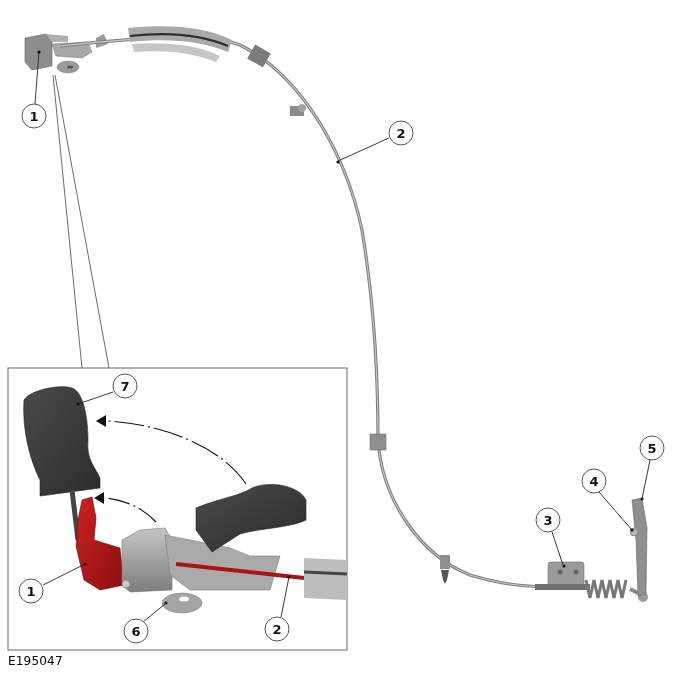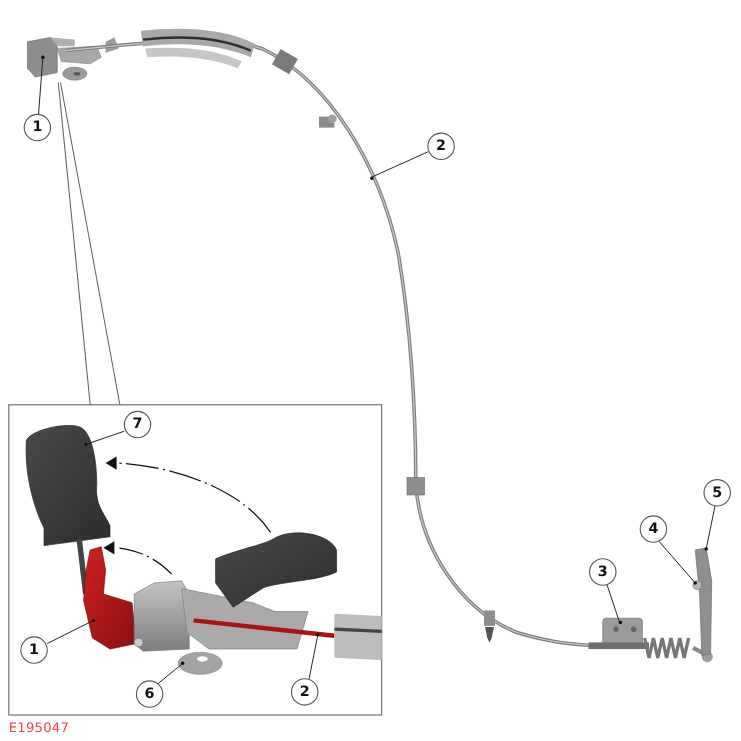--- a/index.html
+++ b/index.html
@@ -4,21 +4,21 @@
   <style>
     html, body { margin: 0; padding: 0; background: #ffffff; }
     body { width: 674px; height: 674px; position: relative; overflow: hidden;
            font-family: "DejaVu Sans", sans-serif; }
     #diagram { position: absolute; left: 0; top: 0; width: 674px; height: 674px; }
     .callout-circle { fill: #ffffff; stroke: #555555; stroke-width: 1; }
     .callout-text { font-family: "DejaVu Sans", sans-serif; font-size: 13px; font-weight: bold;
                     fill: #111111; text-anchor: middle; dominant-baseline: central; }
     .leader { stroke: #222222; stroke-width: 0.9; fill: none; }
     .dot { fill: #111111; }
-    .figure-id { position: absolute; left: 8px; top: 654px; font-size: 12px; color: #ef4444;
+    .figure-id { position: absolute; left: 8px; top: 654px; font-size: 12px; color: #000000;
                  font-family: "DejaVu Sans", sans-serif; letter-spacing: 0.2px; }
   </style>
 </head>
 <body>
 
 <svg id="diagram" viewBox="0 0 674 674" xmlns="http://www.w3.org/2000/svg">
   <defs>
     <linearGradient id="gMetal" x1="0" y1="0" x2="0" y2="1">
       <stop offset="0" stop-color="#c4c4c4"></stop>
       <stop offset="1" stop-color="#7e7e7e"></stop>

